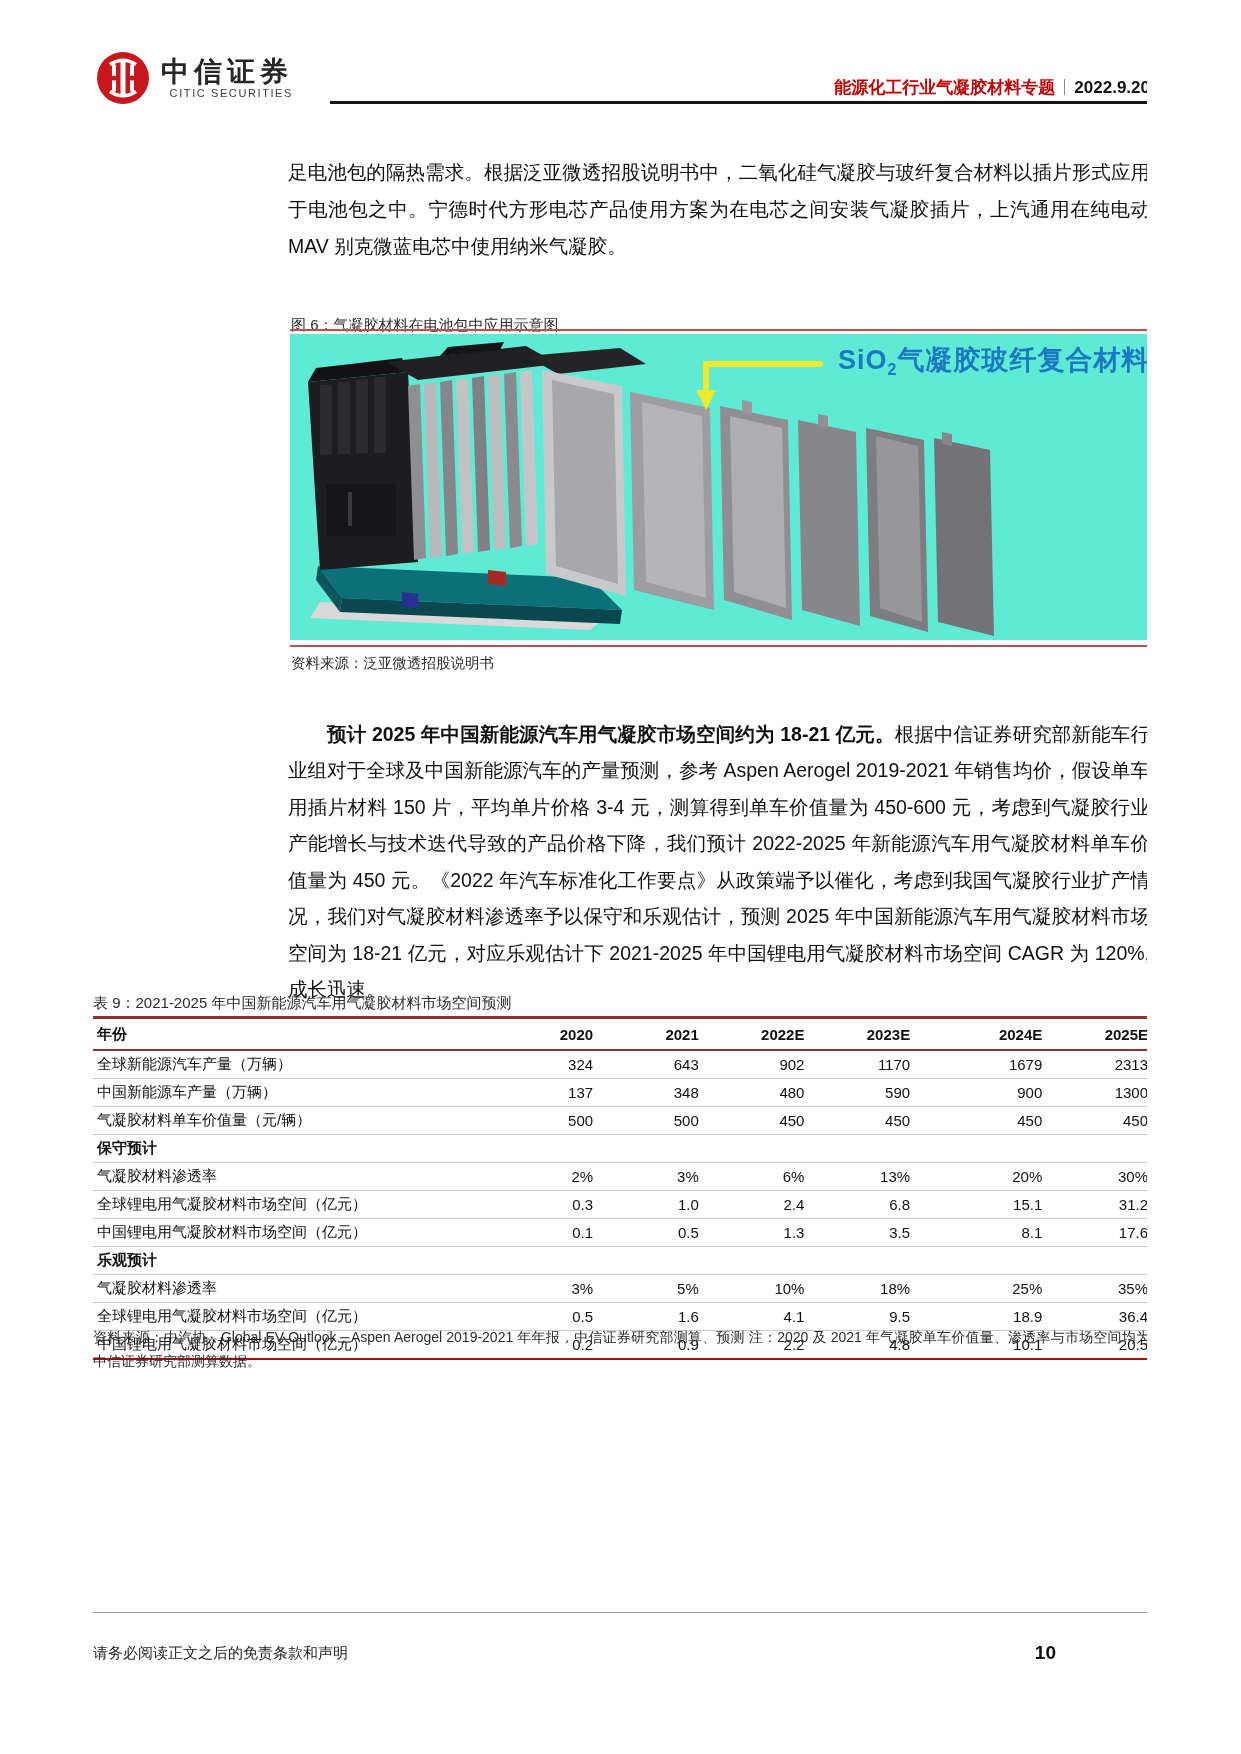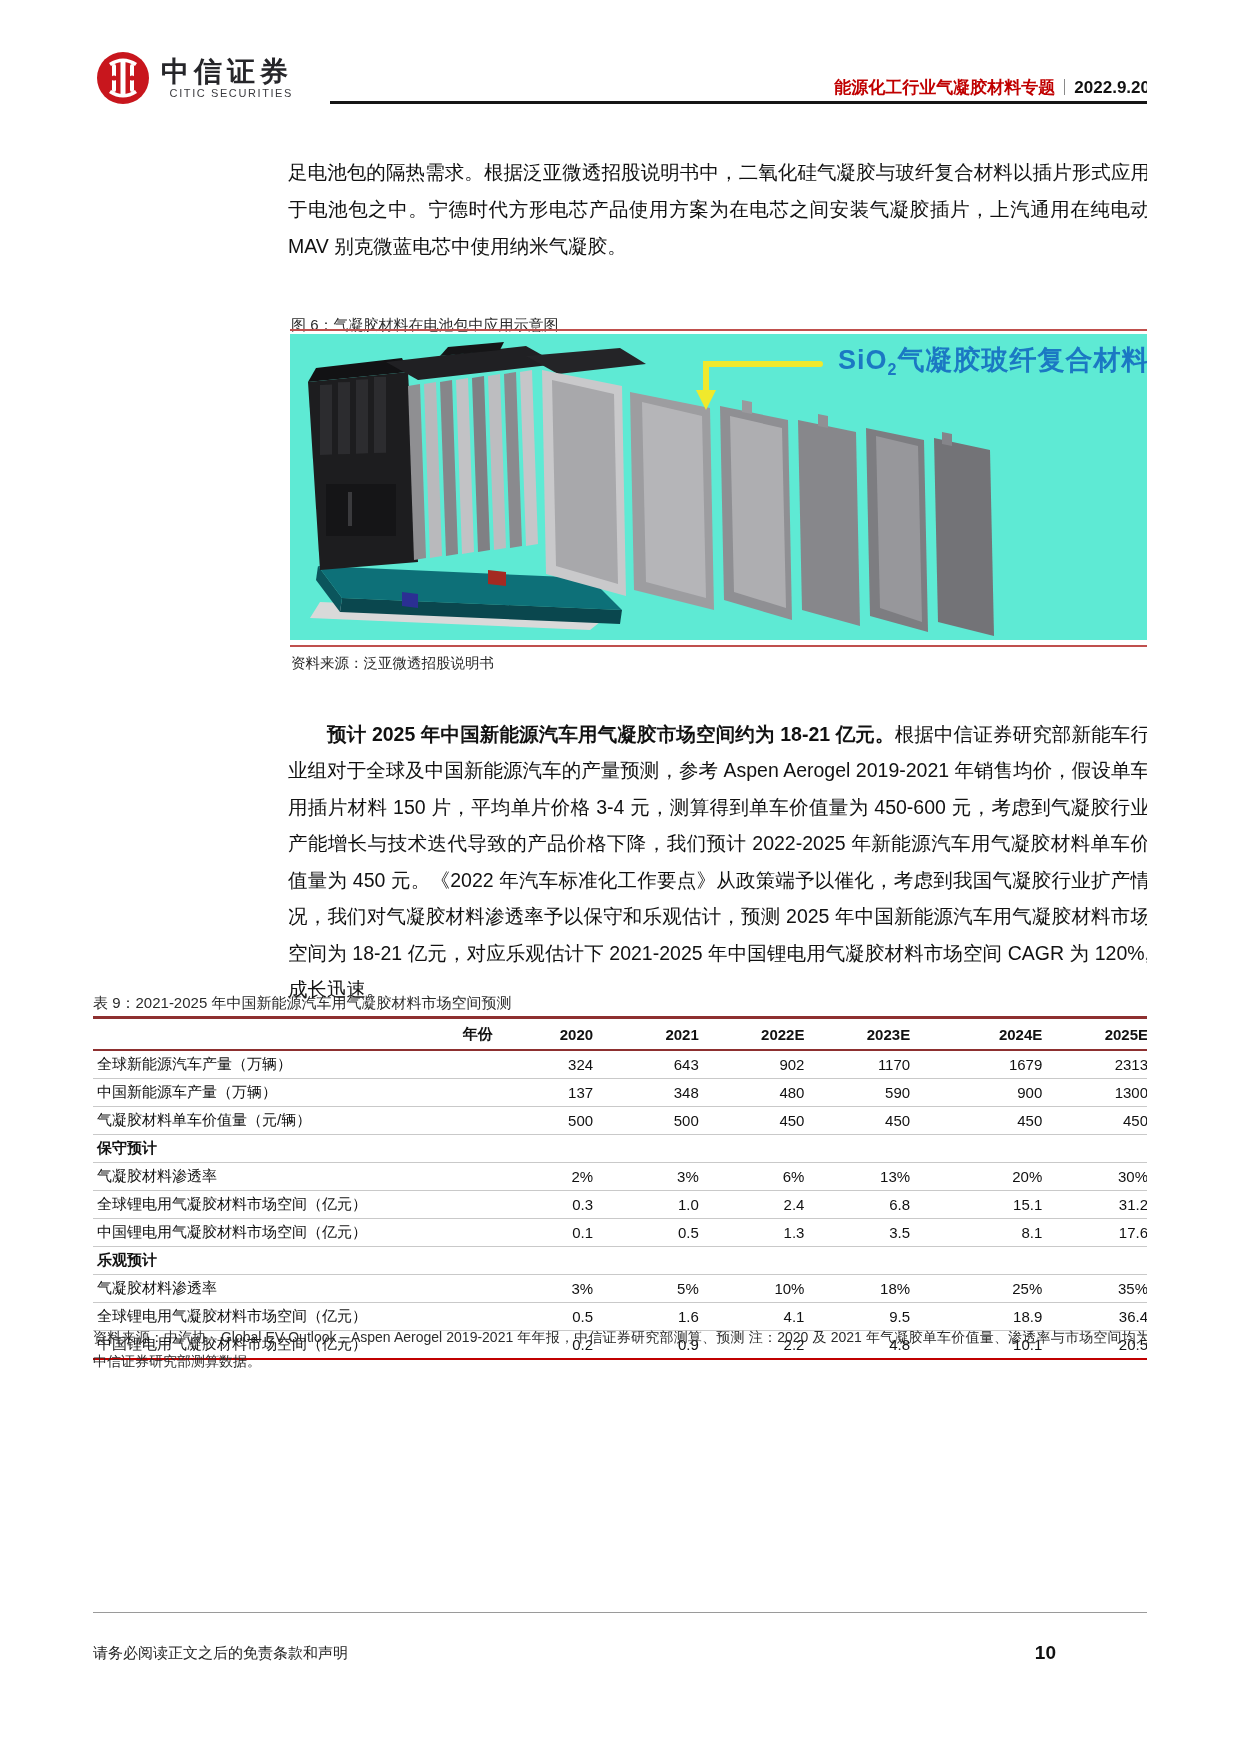--- a/index.html
+++ b/index.html
@@ -31,21 +31,21 @@
   .fig-callout{position:absolute;left:548px;top:8px;font-size:27px;font-weight:bold;color:#1b78c3;white-space:nowrap;letter-spacing:1px;}
   .fig-callout sub{font-size:16px;}
   .fig-source-rule{position:absolute;left:290px;top:645px;width:860px;height:2px;background:#c0504d;}
   .fig-source{position:absolute;left:291px;top:654px;font-size:14.5px;color:#2b2b2b;}
 
   
   .tbl-caption{position:absolute;left:93px;top:994px;font-size:15px;color:#2b2b2b;}
   .mkt-table{position:absolute;left:93px;top:1016px;width:1057px;border-collapse:collapse;font-size:15px;color:#111;
              border-top:3px solid #8e3030;border-bottom:2.5px solid #c00000;}
   .mkt-table th{font-weight:bold;text-align:right;padding:5px 2px;height:20px;border-bottom:2.5px solid #8e3030;}
-  .mkt-table th.lbl{text-align:right;padding-left:4px;}
+  .mkt-table th.lbl{text-align:left;padding-left:4px;}
   .mkt-table td{padding:4px 2px;height:19px;border-top:1px solid #c9c9c9;}
   .mkt-table tr:first-child td{border-top:none;}
   .mkt-table td.num{text-align:right;}
   .mkt-table tr.section td{font-weight:bold;padding-left:4px;}
   .mkt-table td:first-child{padding-left:4px;}
   .tbl-footnote{position:absolute;left:93px;top:1326px;width:1057px;font-size:14px;line-height:23.5px;color:#2b2b2b;text-align:justify;}
 
   
   .footer-rule{position:absolute;left:93px;top:1612px;width:1057px;height:1px;background:#9a9a9a;}
   .footer-disclaimer{position:absolute;left:93px;top:1644px;font-size:15px;color:#222;}

